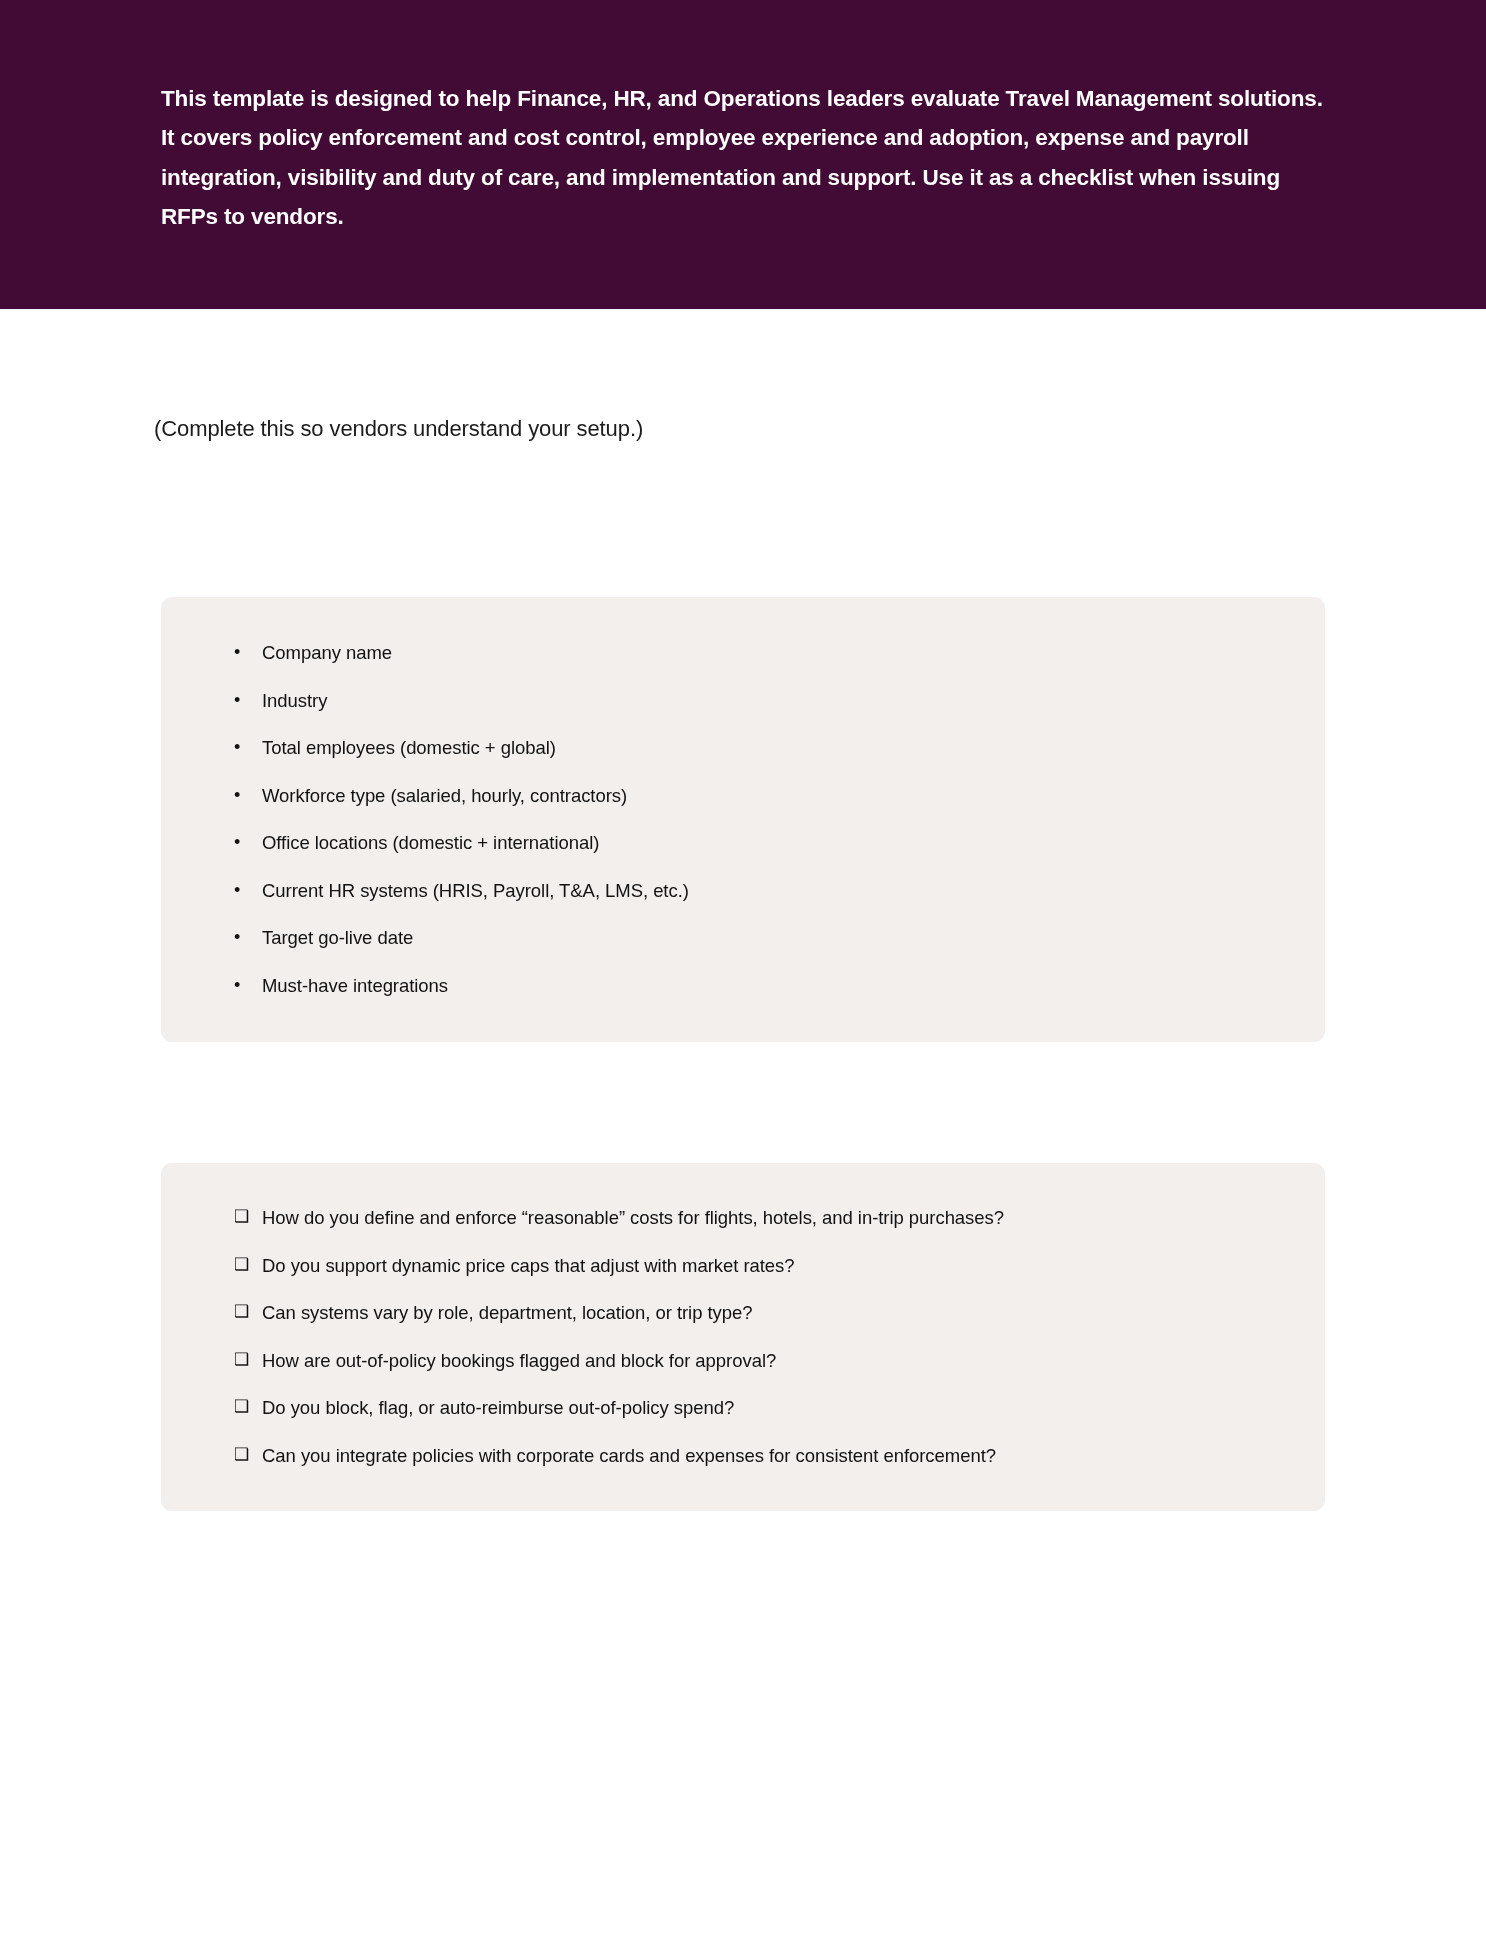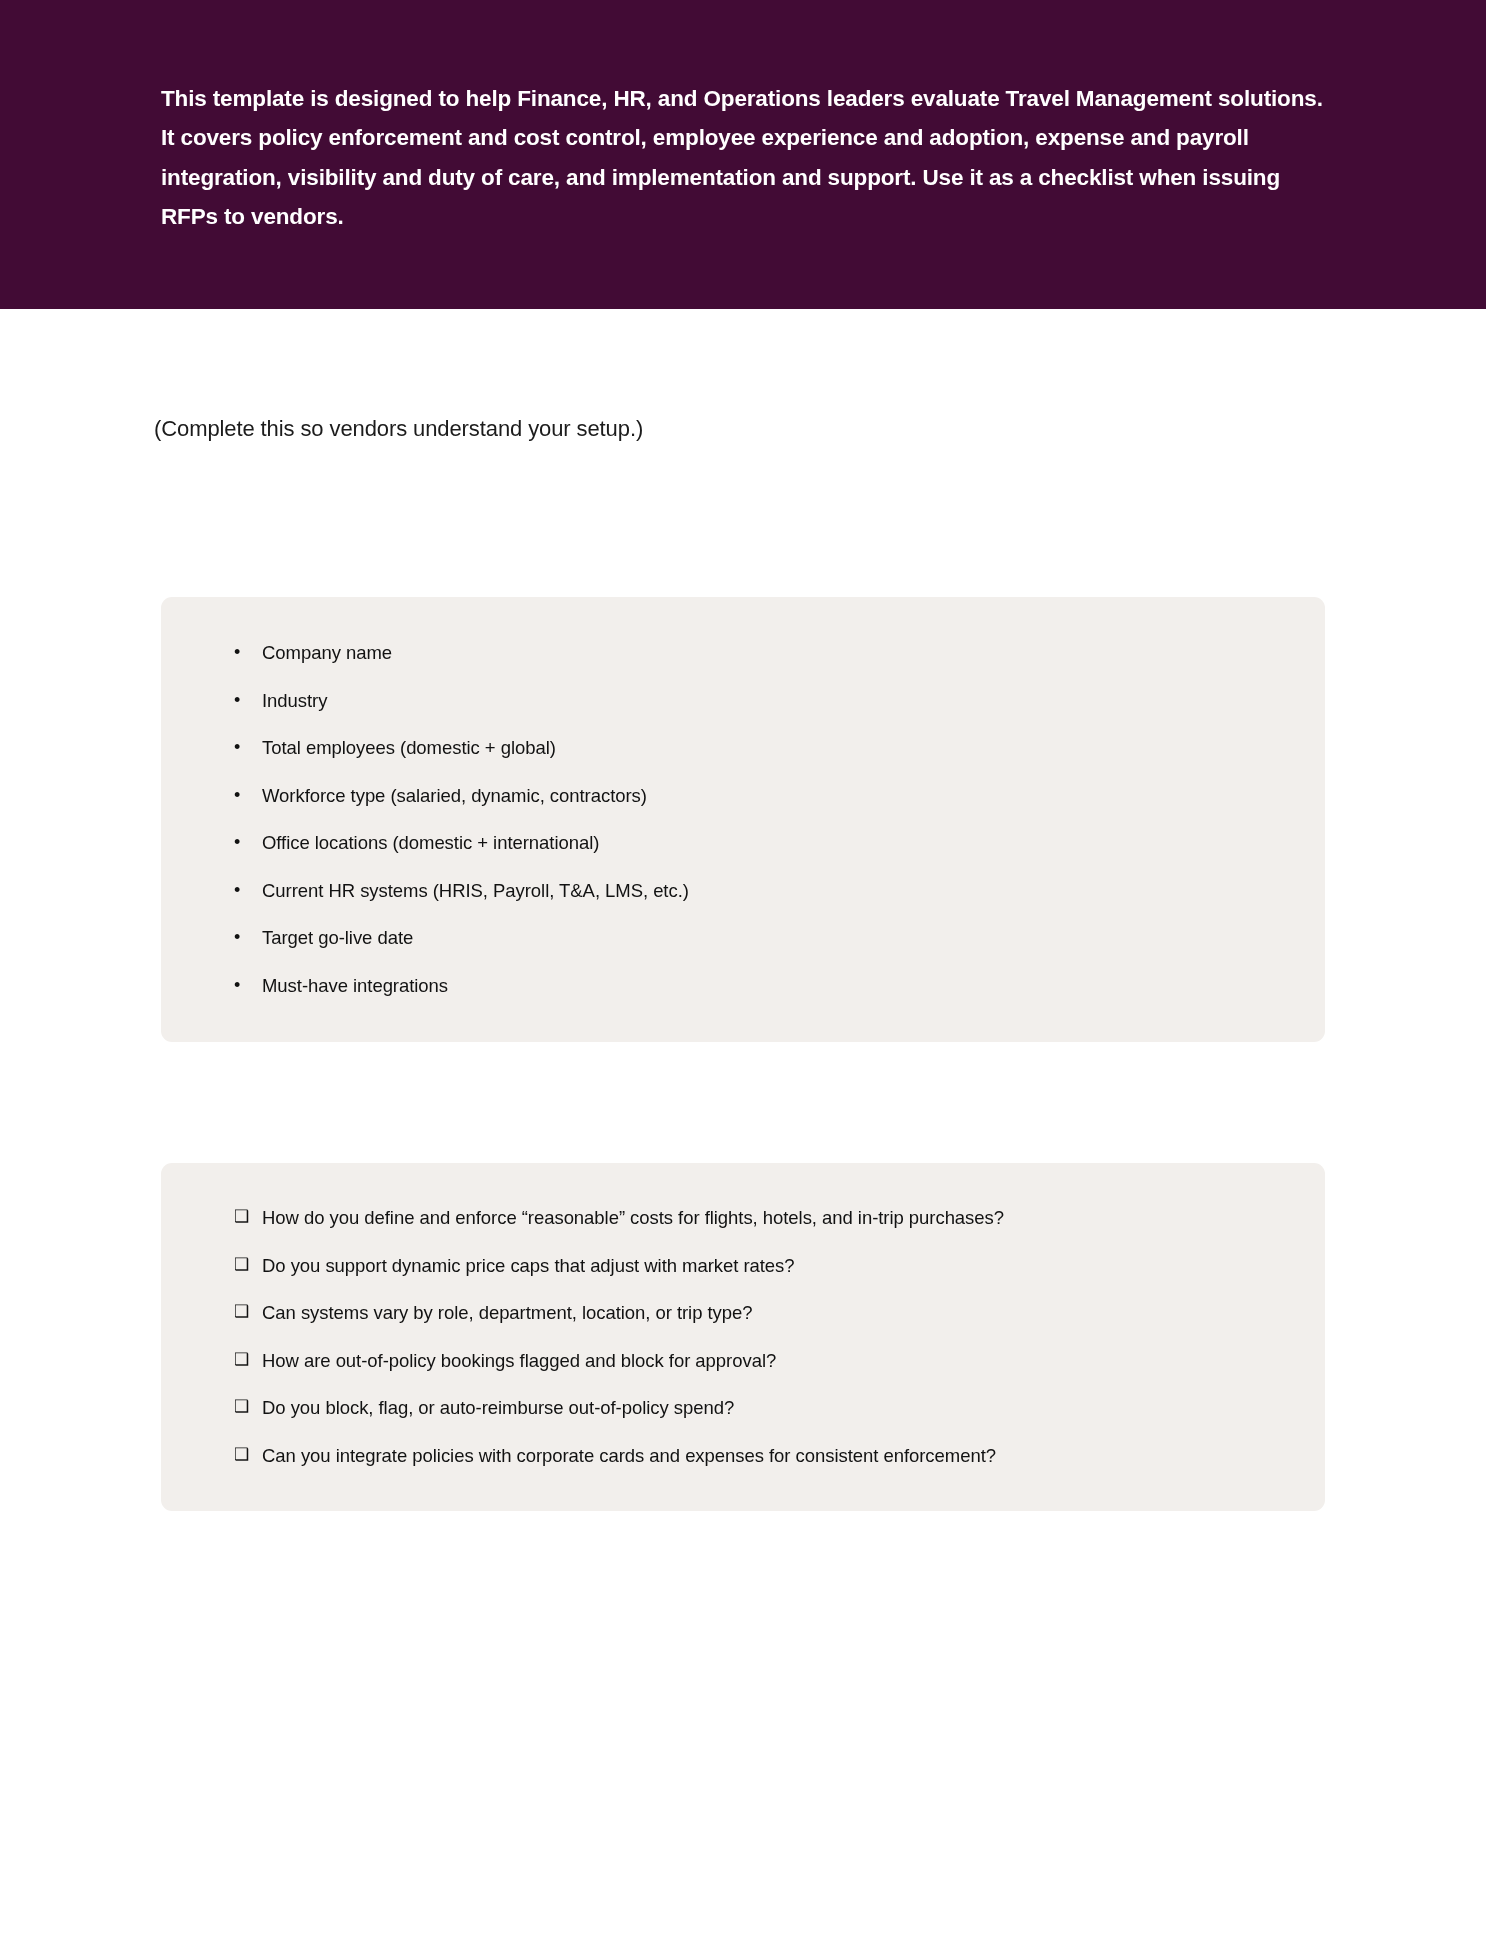--- a/index.html
+++ b/index.html
@@ -152,21 +152,21 @@
       <li class="item-row">
         <span class="bullet-marker">•</span>
         <span class="item-text">Industry</span>
       </li>
       <li class="item-row">
         <span class="bullet-marker">•</span>
         <span class="item-text">Total employees (domestic + global)</span>
       </li>
       <li class="item-row">
         <span class="bullet-marker">•</span>
-        <span class="item-text">Workforce type (salaried, dynamic, contractors)</span>
+        <span class="item-text">Workforce type (salaried, hourly, contractors)</span>
       </li>
       <li class="item-row">
         <span class="bullet-marker">•</span>
         <span class="item-text">Office locations (domestic + international)</span>
       </li>
       <li class="item-row">
         <span class="bullet-marker">•</span>
         <span class="item-text">Current HR systems (HRIS, Payroll, T&amp;A, LMS, etc.)</span>
       </li>
       <li class="item-row">

